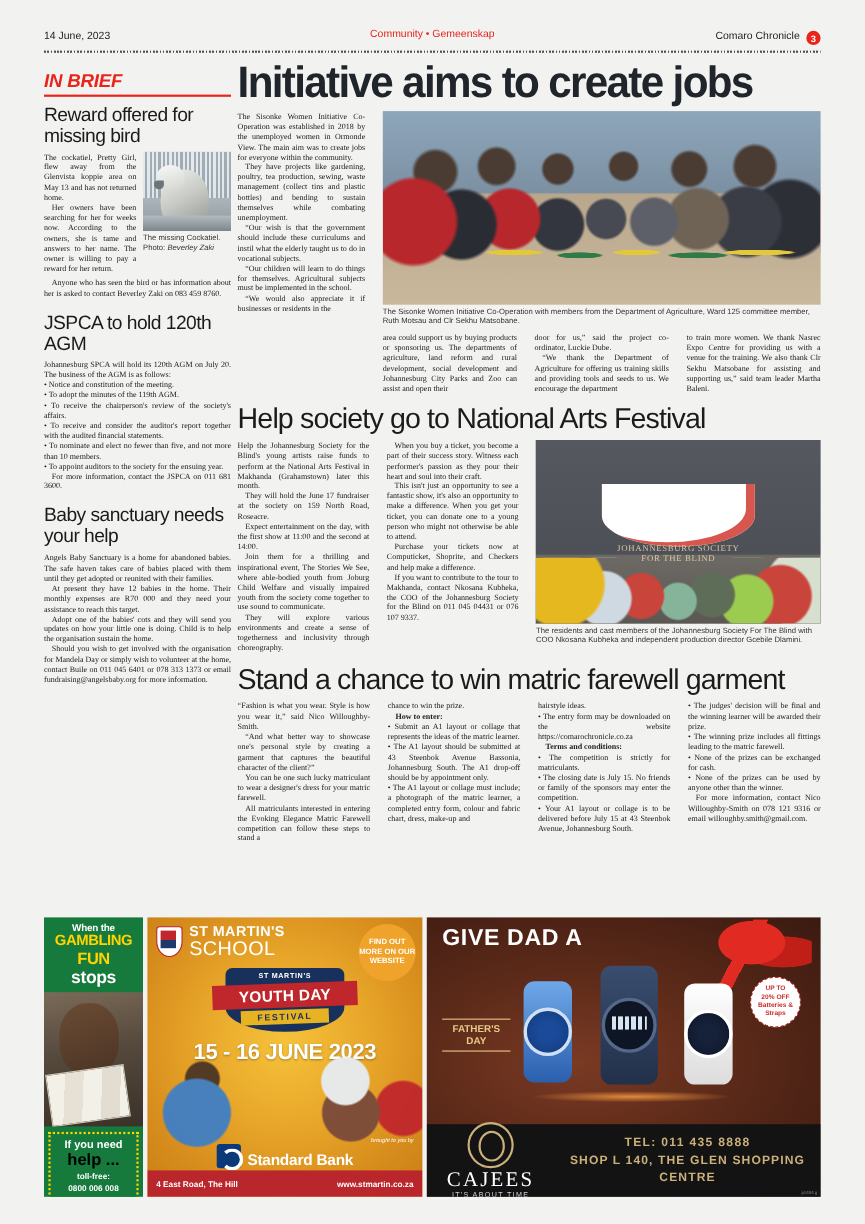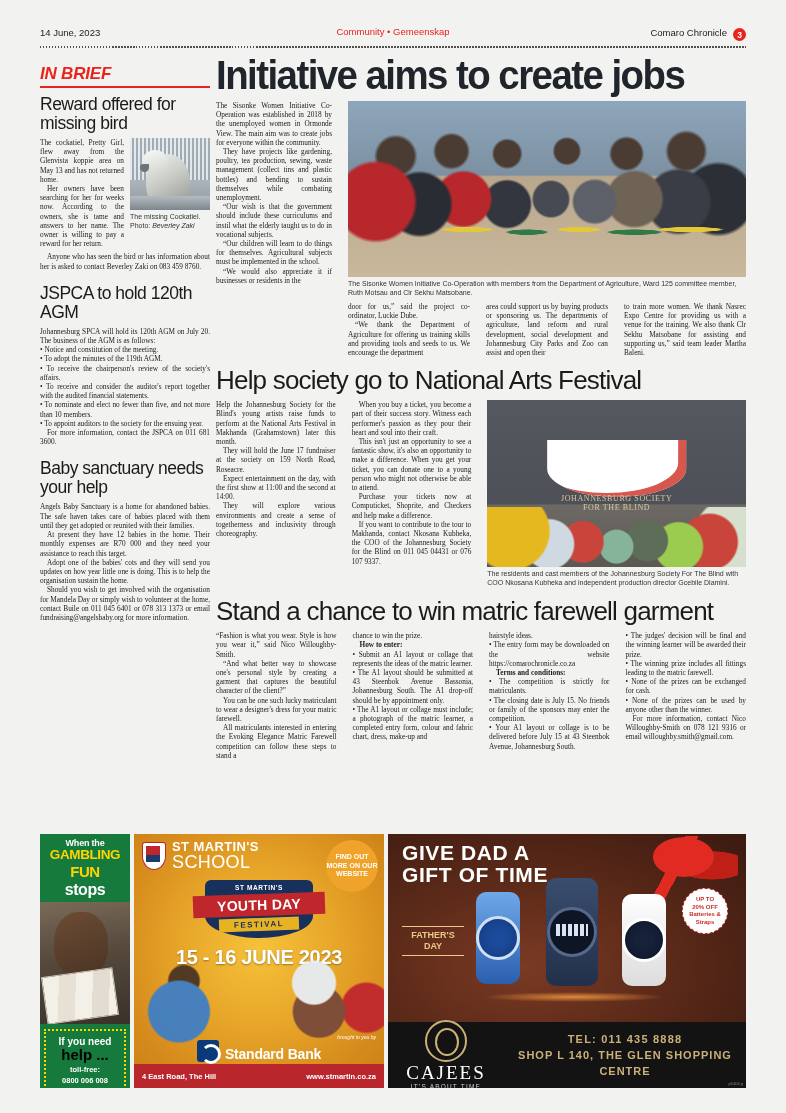--- a/index.html
+++ b/index.html
@@ -486,21 +486,21 @@
         <p class="bullet">• To appoint auditors to the society for the ensuing year.</p>
         <p>For more information, contact the JSPCA on 011 681 3600.</p>
       </div>
     </div>
 
     <div class="brief-block">
       <h2 class="brief-head">Baby sanctuary needs your help</h2>
       <div class="col-text">
         <p class="noindent">Angels Baby Sanctuary is a home for abandoned babies. The safe haven takes care of babies placed with them until they get adopted or reunited with their families.</p>
         <p>At present they have 12 babies in the home. Their monthly expenses are R70 000 and they need your assistance to reach this target.</p>
-        <p>Adopt one of the babies' cots and they will send you updates on how year little one is doing. This is to help the organisation sustain the home.</p>
+        <p>Adopt one of the babies' cots and they will send you updates on how your little one is doing. Child is to help the organisation sustain the home.</p>
         <p>Should you wish to get involved with the organisation for Mandela Day or simply wish to volunteer at the home, contact Buile on 011 045 6401 or 078 313 1373 or email fundraising@angelsbaby.org for more information.</p>
       </div>
     </div>
   </div>
 
   <div class="main">
 
     <div>
       <h1 class="headline-1">Initiative aims to create jobs</h1>
 
@@ -514,41 +514,42 @@
         </div>
 
         <div style="width:398px;">
           <div class="news-photo" style="height:176px;">
             <div class="crowd"></div>
             <div class="tools"></div>
           </div>
           <div class="photo-caption" style="margin-bottom:5px;">The Sisonke Women Initiative Co-Operation with members from the Department of Agriculture, Ward 125 committee member, Ruth Motsau and Clr Sekhu Matsobane.</div>
           <div class="story-grid">
             <div class="story-col col-text">
+              <p class="noindent">area could support us by buying products or sponsoring us. The departments of agriculture, land reform and rural development, social development and Johannesburg City Parks and Zoo can assist and open their</p>
+            </div>
+            <div class="story-col col-text">
               <p class="noindent">door for us,” said the project co-ordinator, Luckie Dube.</p>
               <p>“We thank the Department of Agriculture for offering us training skills and providing tools and seeds to us. We encourage the department</p>
-            </div>
-            <div class="story-col col-text">
-              <p class="noindent">area could support us by buying products or sponsoring us. The departments of agriculture, land reform and rural development, social development and Johannesburg City Parks and Zoo can assist and open their</p>
             </div>
             <div class="story-col col-text">
               <p class="noindent">to train more women. We thank Nasrec Expo Centre for providing us with a venue for the training. We also thank Clr Sekhu Matsobane for assisting and supporting us,” said team leader Martha Baleni.</p>
             </div>
           </div>
         </div>
       </div>
     </div>
 
     <div style="margin-top:9px;">
       <h1 class="headline-2">Help society go to National Arts Festival</h1>
       <div class="story-grid">
         <div class="story-col col-text">
           <p class="noindent">Help the Johannesburg Society for the Blind's young artists raise funds to perform at the National Arts Festival in Makhanda (Grahamstown) later this month.</p>
           <p>They will hold the June 17 fundraiser at the society on 159 North Road, Roseacre.</p>
           <p>Expect entertainment on the day, with the first show at 11:00 and the second at 14:00.</p>
+          <p>Join them for a thrilling and inspirational event, The Stories We See, where able-bodied youth from Joburg Child Welfare and visually impaired youth from the society come together to use sound to communicate.</p>
           <p>They will explore various environments and create a sense of togetherness and inclusivity through choreography.</p>
         </div>
         <div class="story-col col-text">
           <p>When you buy a ticket, you become a part of their success story. Witness each performer's passion as they pour their heart and soul into their craft.</p>
           <p>This isn't just an opportunity to see a fantastic show, it's also an opportunity to make a difference. When you get your ticket, you can donate one to a young person who might not otherwise be able to attend.</p>
           <p>Purchase your tickets now at Computicket, Shoprite, and Checkers and help make a difference.</p>
           <p>If you want to contribute to the tour to Makhanda, contact Nkosana Kubheka, the COO of the Johannesburg Society for the Blind on 011 045 04431 or 076 107 9337.</p>
         </div>
         <div style="width:266px;">
           <div class="jsb-photo" style="height:167px;">
@@ -646,21 +647,20 @@
       <div class="sm-footer">
         <span>4 East Road, The Hill</span>
         <span>www.stmartin.co.za</span>
       </div>
     </div>
 
     <div class="ad-cajees">
       <div class="cj-ribbon"></div>
       <div class="cj-head">
         <div>GIVE DAD A</div>
-        <div>GIFT OF TIME</div>
       </div>
       <div class="cj-fathers">FATHER'S DAY</div>
       <div class="cj-tag">
         <div>
           <div>UP TO</div>
           <div>20% OFF</div>
           <div>Batteries &amp; Straps</div>
         </div>
       </div>
       <div class="cj-watches">

